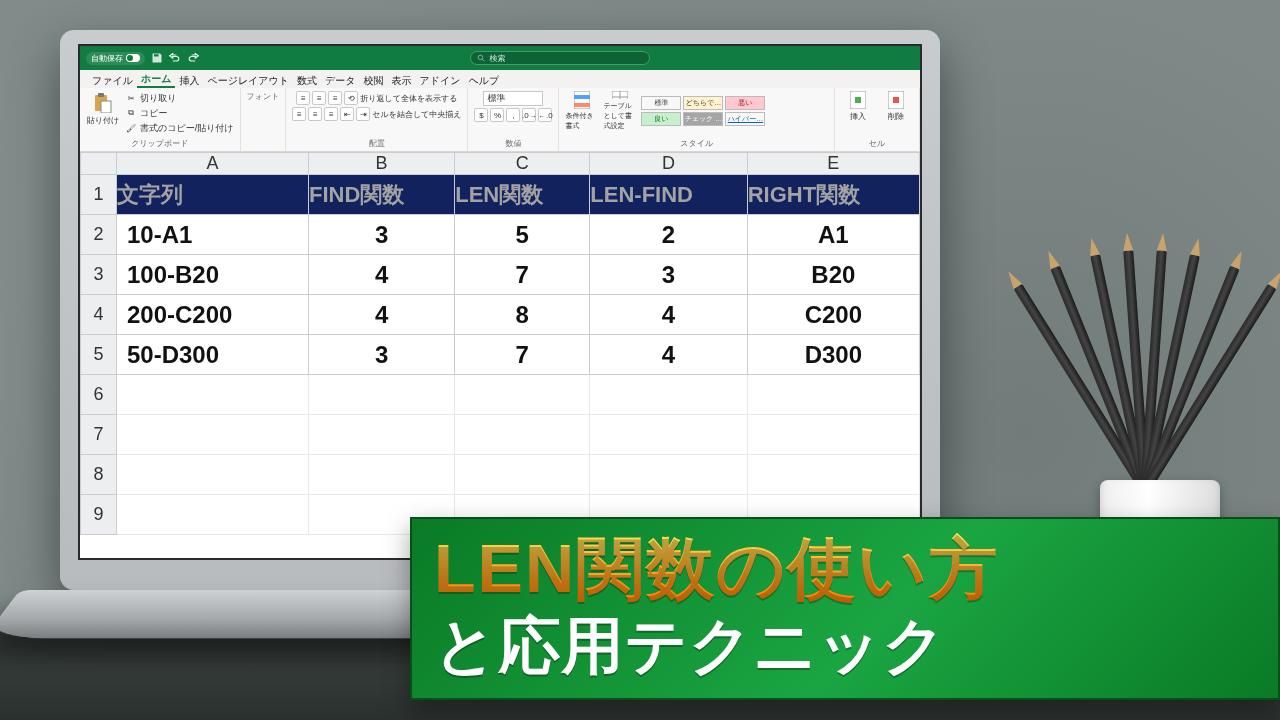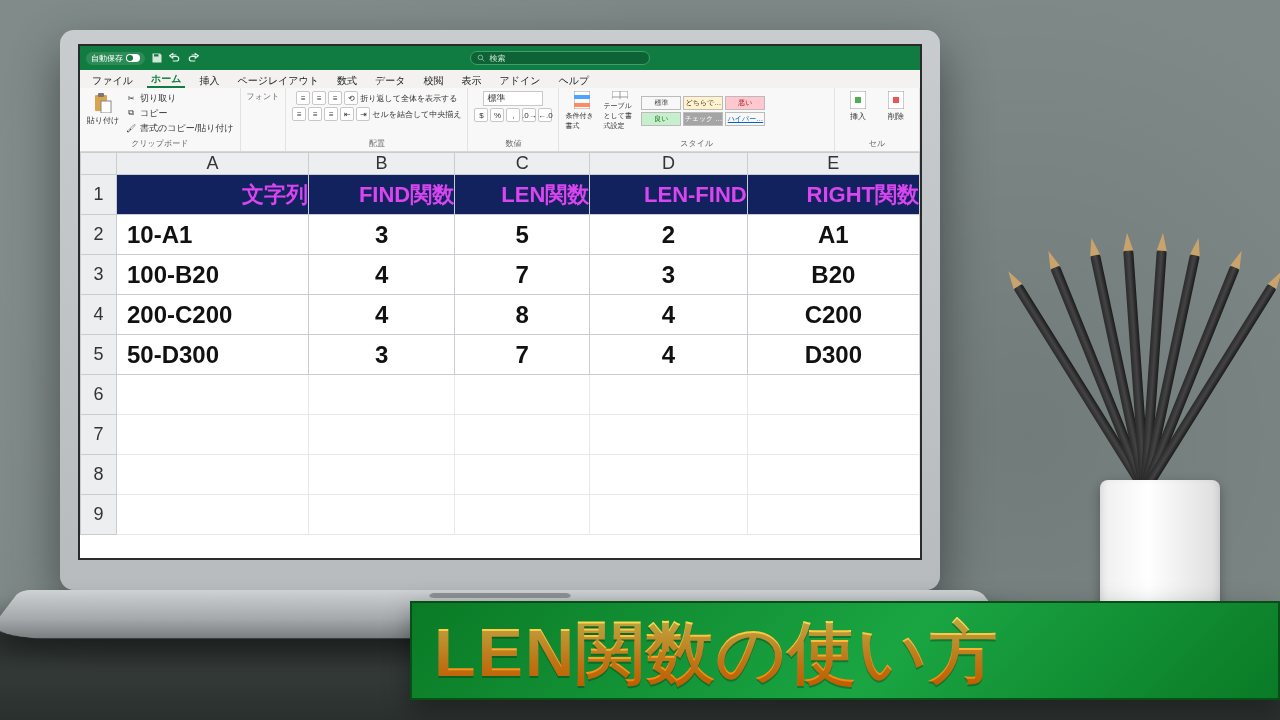--- a/index.html
+++ b/index.html
@@ -142,21 +142,21 @@
     margin-left:auto; margin-right:auto;
     display:flex;align-items:center; gap:4px;
     background:#0d6336; border:1px solid #3aa06c;
     border-radius:7px;
     height:14px; width:180px;
     padding:0 6px;
     color:#cfe9da; font-size:8px;
   }
 
   .tabs {
-    display:flex; gap:10px; align-items:flex-end;
+    display:flex; align-items:flex-end;
     background: #f3f2f1;
     padding: 10px 8px 0 8px;
     font-size: 10px;
     color:#222;
     height:18px;
     border-bottom:0;
   }
   .tab{padding:2px 4px 0; cursor:default}
   .tab.active{
     color:#107c41; border-bottom:2px solid #107c41; font-weight:600;
@@ -209,21 +209,21 @@
   .corner{
     width:36px;height:20px;background:#eceef0;border:1px solid #c9cdd1;
   }
   .colhdr{
     background:#eceef0;border:1px solid #c9cdd1;font-size:18px;font-weight:400;color:#333;text-align:center;height:20px;
   }
   .rowhdr{
     width:36px;background:#eceef0;border:1px solid #c9cdd1;font-size:18px;color:#333;text-align:center;
   }
   .headcell{
-    background:#12225e;color:#d946ef;font-size:22px;font-weight:700;text-align:right;border:1px solid #c9cdd1;height:40px;
+    background:#12225e;color:#a3a3a3;font-size:22px;font-weight:700;text-align:left;border:1px solid #c9cdd1;height:40px;
   }
   .datacell{
     border:1px solid #c9cdd1;font-size:24px;font-weight:700;color:#111;height:40px;padding:0 10px;
   }
   .datacell.center{text-align:center}
   .emptycell{border:1px solid #e6e8ea;height:40px}
 
   
   .title-box{
     position:absolute;
@@ -518,13 +518,14 @@
           </table>
       </div>
 
     </div>
   </div>
   <div class="laptop-base"></div>
 </div>
 
 <div class="title-box">
   <div class="title-line1">LEN関数の使い方</div>
+  <div class="title-line2">と応用テクニック</div>
 </div>
 
 </body></html>

